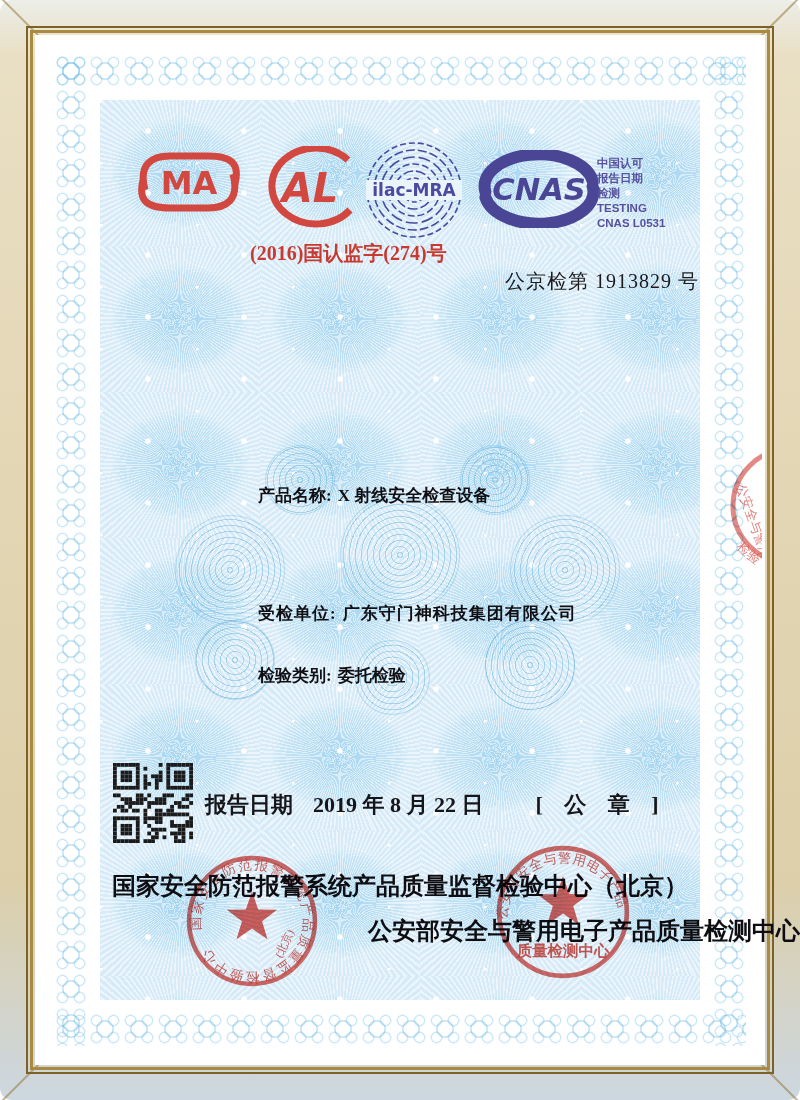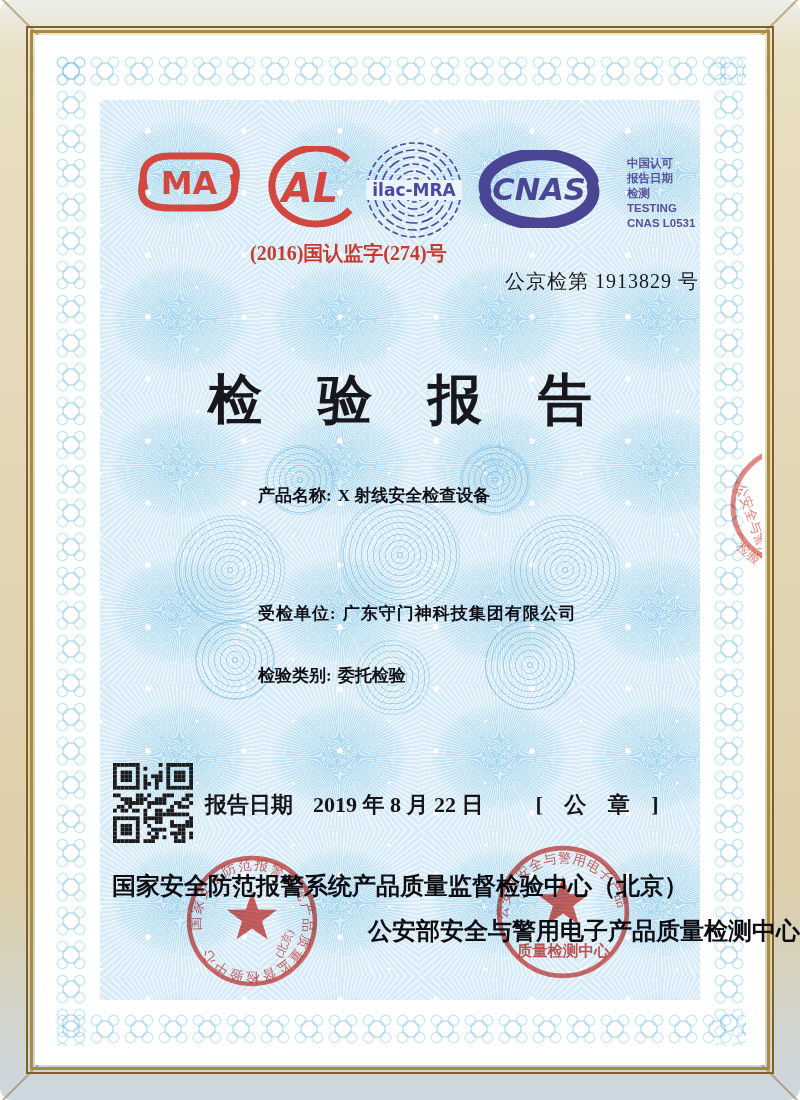--- a/index.html
+++ b/index.html
@@ -32,21 +32,21 @@
       radial-gradient(circle 3px at 50% 50%, #ffffff 2.2px, rgba(255,255,255,0) 3.4px),
       radial-gradient(circle 3px at 0% 0%, #ffffff 2.2px, rgba(255,255,255,0) 3.4px),
       repeating-conic-gradient(from 155deg at 50% 50%, rgba(255,255,255,.5) 0deg 1.4deg, rgba(255,255,255,0) 1.4deg 3.2deg),
       radial-gradient(ellipse 95px 75px at 50% 50%, rgba(125,195,235,.55), rgba(125,195,235,.18) 62%, rgba(125,195,235,0) 72%);
     background-size:96px 62px,96px 62px,160px 146px,160px 146px;}
   .rosette{position:absolute;border-radius:50%;
     background:repeating-radial-gradient(circle, rgba(90,170,215,0) 0 2px, rgba(95,175,220,.45) 2px 3px, rgba(95,175,220,0) 3px 6px);
     box-shadow:inset 0 0 0 1px rgba(95,175,220,.35);}
   
   .logo{position:absolute;}
-  .cnas-text{position:absolute;left:627px;top:156px;font-family:"Liberation Sans","DejaVu Sans",sans-serif;
+  .cnas-text{position:absolute;left:597px;top:156px;font-family:"Liberation Sans","DejaVu Sans",sans-serif;
     font-size:11.5px;line-height:15px;color:#56509d;font-weight:bold;}
   .cnas-text div{white-space:nowrap;}
   .reg-numbers{position:absolute;left:133px;top:229px;color:#cc3431;
     font-family:"DejaVu Sans","Liberation Sans",sans-serif;font-weight:bold;font-size:16px;line-height:23px;}
   .approval{position:absolute;left:250px;top:240px;color:#c8392f;font-weight:bold;font-size:20px;}
   .report-no{position:absolute;left:505px;top:268px;color:#1b1b1f;font-size:20px;letter-spacing:1px;}
   .title{position:absolute;left:0;top:364px;width:100%;text-align:center;color:#17171c;font-size:54px;font-weight:600;}
   .title span{display:inline-block;letter-spacing:56px;margin-right:-56px;}
   .field{position:absolute;left:258px;color:#101014;font-size:17px;font-weight:600;white-space:nowrap;}
   .field .val{margin-left:6px;}
@@ -126,23 +126,20 @@
     <div>检测</div>
     <div>TESTING</div>
     <div>CNAS L0531</div>
   </div>
 
 
   <div class="approval">(2016)国认监字(274)号</div>
 
   <div class="report-no">公京检第 1913829 号</div>
 
-  <div class="title">
-    <span>检验报告</span>
-  </div>
 
   <div class="field f0">
     <span>产品名称:</span><span class="val">X 射线安全检查设备</span>
   </div>
   <div class="field f3">
     <span>检验类别:</span><span class="val">委托检验</span>
   </div>
   <div class="field f2">
     <span>受检单位:</span><span class="val">广东守门神科技集团有限公司</span>
   </div>

